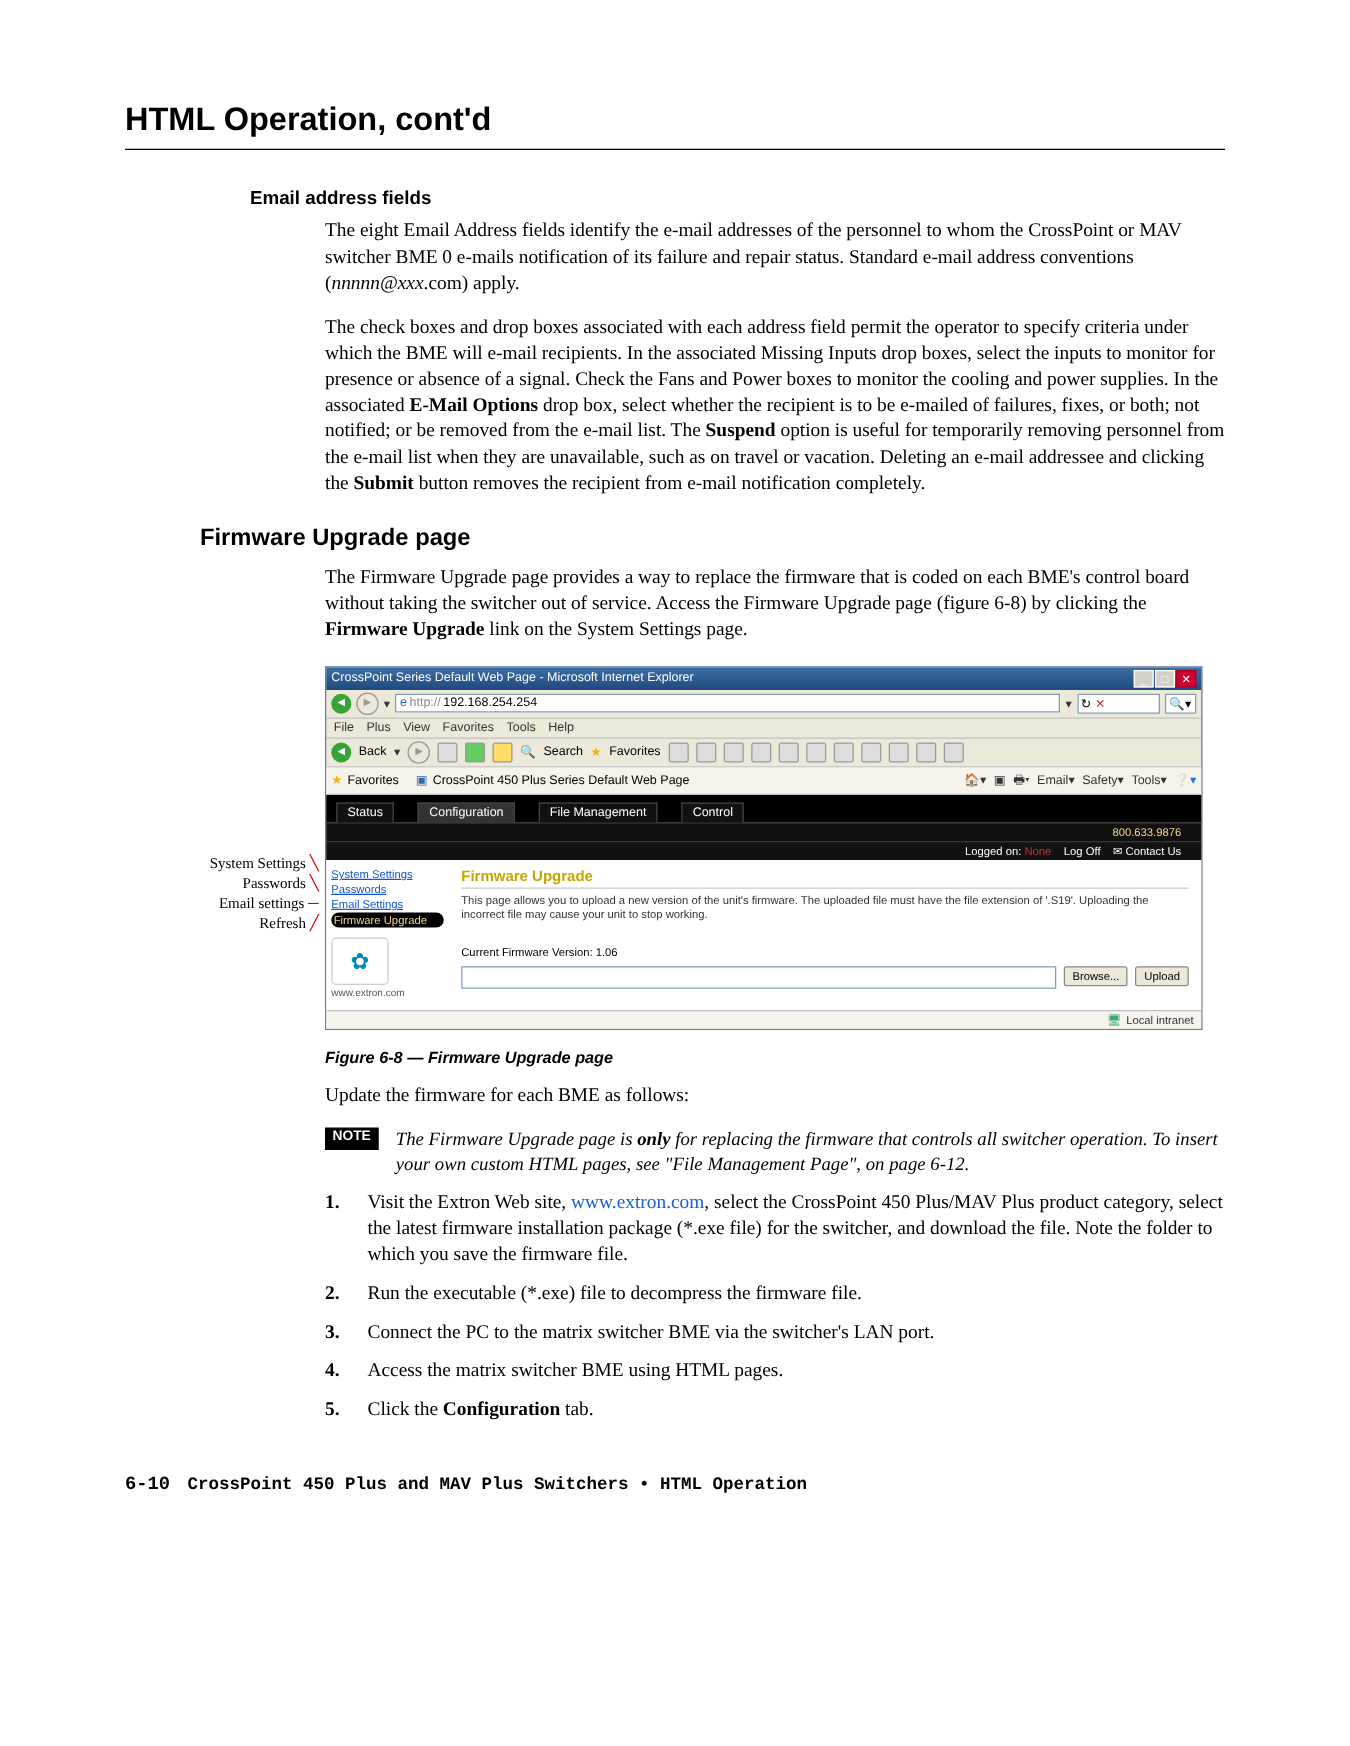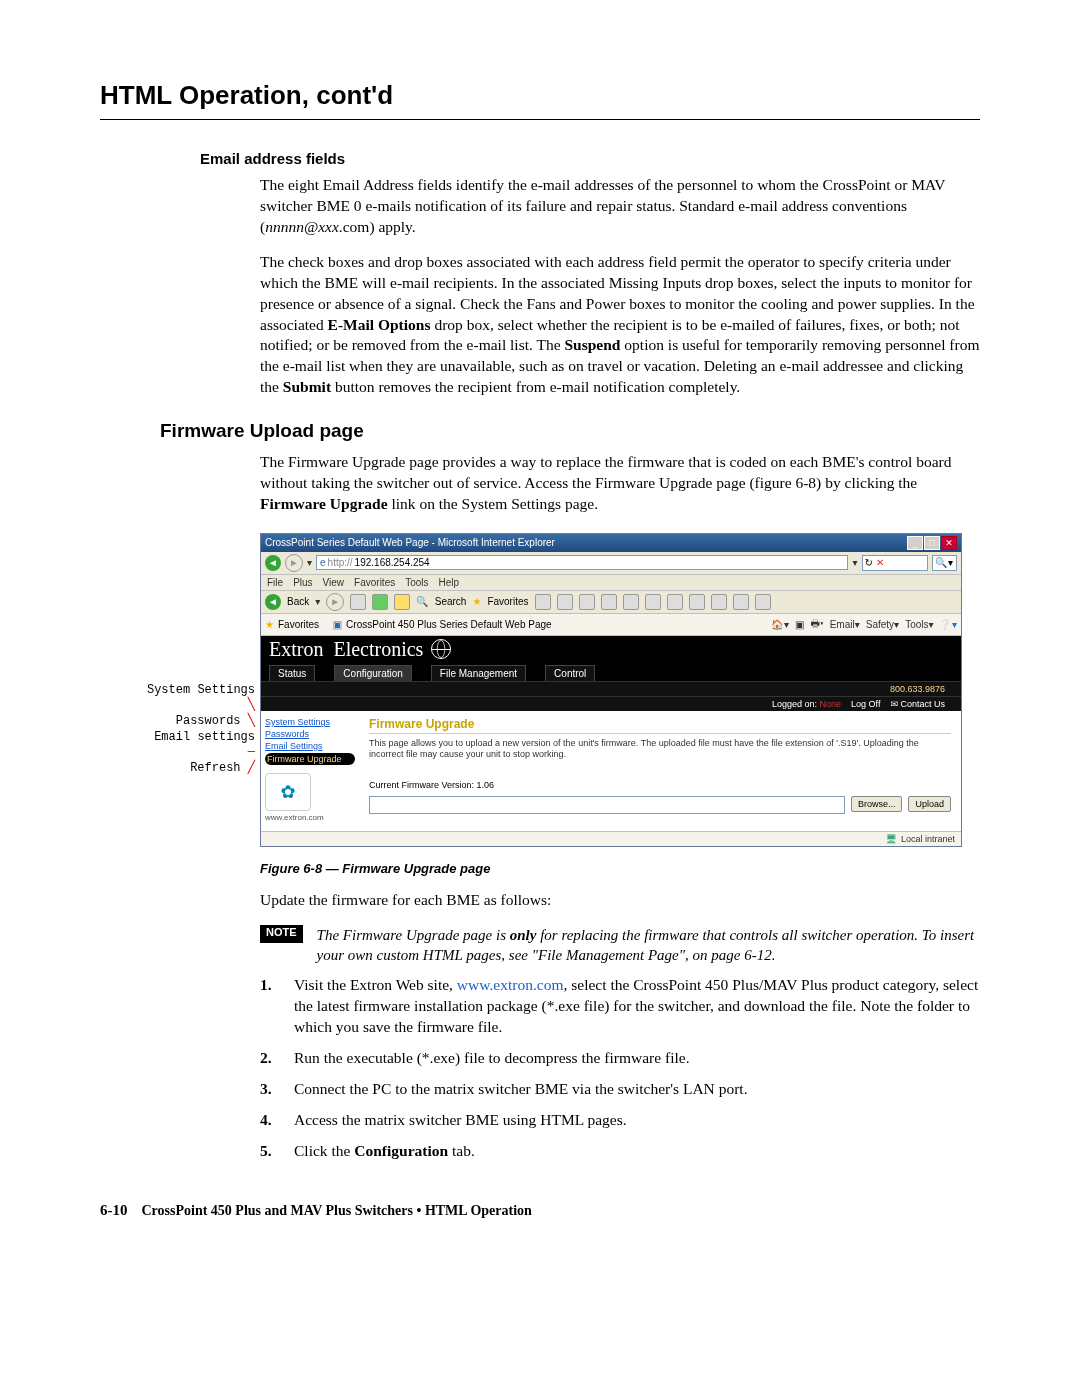--- a/index.html
+++ b/index.html
@@ -45,21 +45,21 @@
   .figure-wrap {
     margin: 18px 0 10px 0;
     position: relative;
   }
   .callouts {
     position: absolute;
     left: 45px;
     top: 150px;
     width: 110px;
     text-align: right;
-    font-family: Liberation Mono, monospace;
+    font-family: Liberation Serif, serif;
     font-size: 12px;
     line-height: 1.25;
   }
   .callouts div { margin-bottom: 1px; }
   .callouts .sep { color: #c00; }
   .browser {
     margin-left: 160px;
     width: 700px;
     border: 1px solid #6b7a99;
     background: #ece9d8;
@@ -157,42 +157,42 @@
   .note-text { font-style: italic; line-height:1.35; }
   .note-text .b { font-weight:bold; font-style: italic; }
   ol.steps { margin:8px 0 0 160px; padding:0; list-style:none; font-size:15.5px; }
   ol.steps > li { display:flex; margin-bottom:10px; line-height:1.35; }
   ol.steps .num { font-weight:bold; width:34px; flex-shrink:0; }
   ol.steps .txt { flex:1; }
   ol.steps a { color:#1a5fd1; text-decoration:none; }
   ol.steps .b { font-weight:bold; }
   .footer {
     margin-top:40px; display:flex; align-items:baseline; gap:14px;
-    font-family: Liberation Serif, serif;
+    font-family: Liberation Mono, monospace;
   }
   .footer .pn { font-weight:bold; font-size:15px; }
   .footer .ft { font-weight:bold; font-size:14px; }
 </style>
 </head>
 <body>
 
 <div class="page">
   <div class="chapter-title">HTML Operation, cont'd</div>
 
   <div class="sub-heading">Email address fields</div>
 
   <p class="body-text">
     <span>The eight Email Address fields identify the e-mail addresses of the personnel to whom the CrossPoint or MAV switcher BME 0 e-mails notification of its failure and repair status.  Standard e-mail address conventions (</span><span class="em">nnnnn@xxx</span><span>.com) apply.</span>
   </p>
 
   <p class="body-text">
     <span>The check boxes and drop boxes associated with each address field permit the operator to specify criteria under which the BME will e-mail recipients.  In the associated Missing Inputs drop boxes, select the inputs to monitor for presence or absence of a signal.  Check the Fans and Power boxes to monitor the cooling and power supplies.  In the associated </span><span class="b">E-Mail Options</span><span> drop box, select whether the recipient is to be e-mailed of failures, fixes, or both; not notified; or be removed from the e-mail list.  The </span><span class="b">Suspend</span><span> option is useful for temporarily removing personnel from the e-mail list when they are unavailable, such as on travel or vacation.  Deleting an e-mail addressee and clicking the </span><span class="b">Submit</span><span> button removes the recipient from e-mail notification completely.</span>
   </p>
 
-  <div class="section-heading">Firmware Upload page</div>
+  <div class="section-heading">Firmware Upgrade page</div>
 
   <p class="body-text">
     <span>The Firmware Upgrade page provides a way to replace the firmware that is coded on each BME's control board without taking the switcher out of service.  Access the Firmware Upgrade page (figure 6-8) by clicking the </span><span class="b">Firmware Upgrade</span><span> link on the System Settings page.</span>
   </p>
 
   <div class="figure-wrap">
     <div class="callouts">
       <div><span>System Settings</span> <span class="sep">╲</span></div>
       <div><span>Passwords</span> <span class="sep">╲</span></div>
       <div><span>Email settings</span> <span class="sep">─</span></div>
@@ -267,24 +267,20 @@
           <span>🏠▾</span>
           <span>▣</span>
           <span>🖶▾</span>
           <span><span>Email</span>▾</span>
           <span><span>Safety</span>▾</span>
           <span><span>Tools</span>▾</span>
           <span style="color:#27c">❔▾</span>
         </span>
       </div>
       <div class="extron-header">
-        <div class="extron-title">
-          <span>Extron&nbsp; Electronics</span>
-          <span class="globe"></span>
-        </div>
         <div class="extron-tabs">
           <span class="tab">Status</span>
           <span class="tab active">Configuration</span>
           <span class="tab">File Management</span>
           <span class="tab">Control</span>
         </div>
       </div>
       <div class="extron-sub">
         <span class="num">800.633.9876</span>
       </div>

